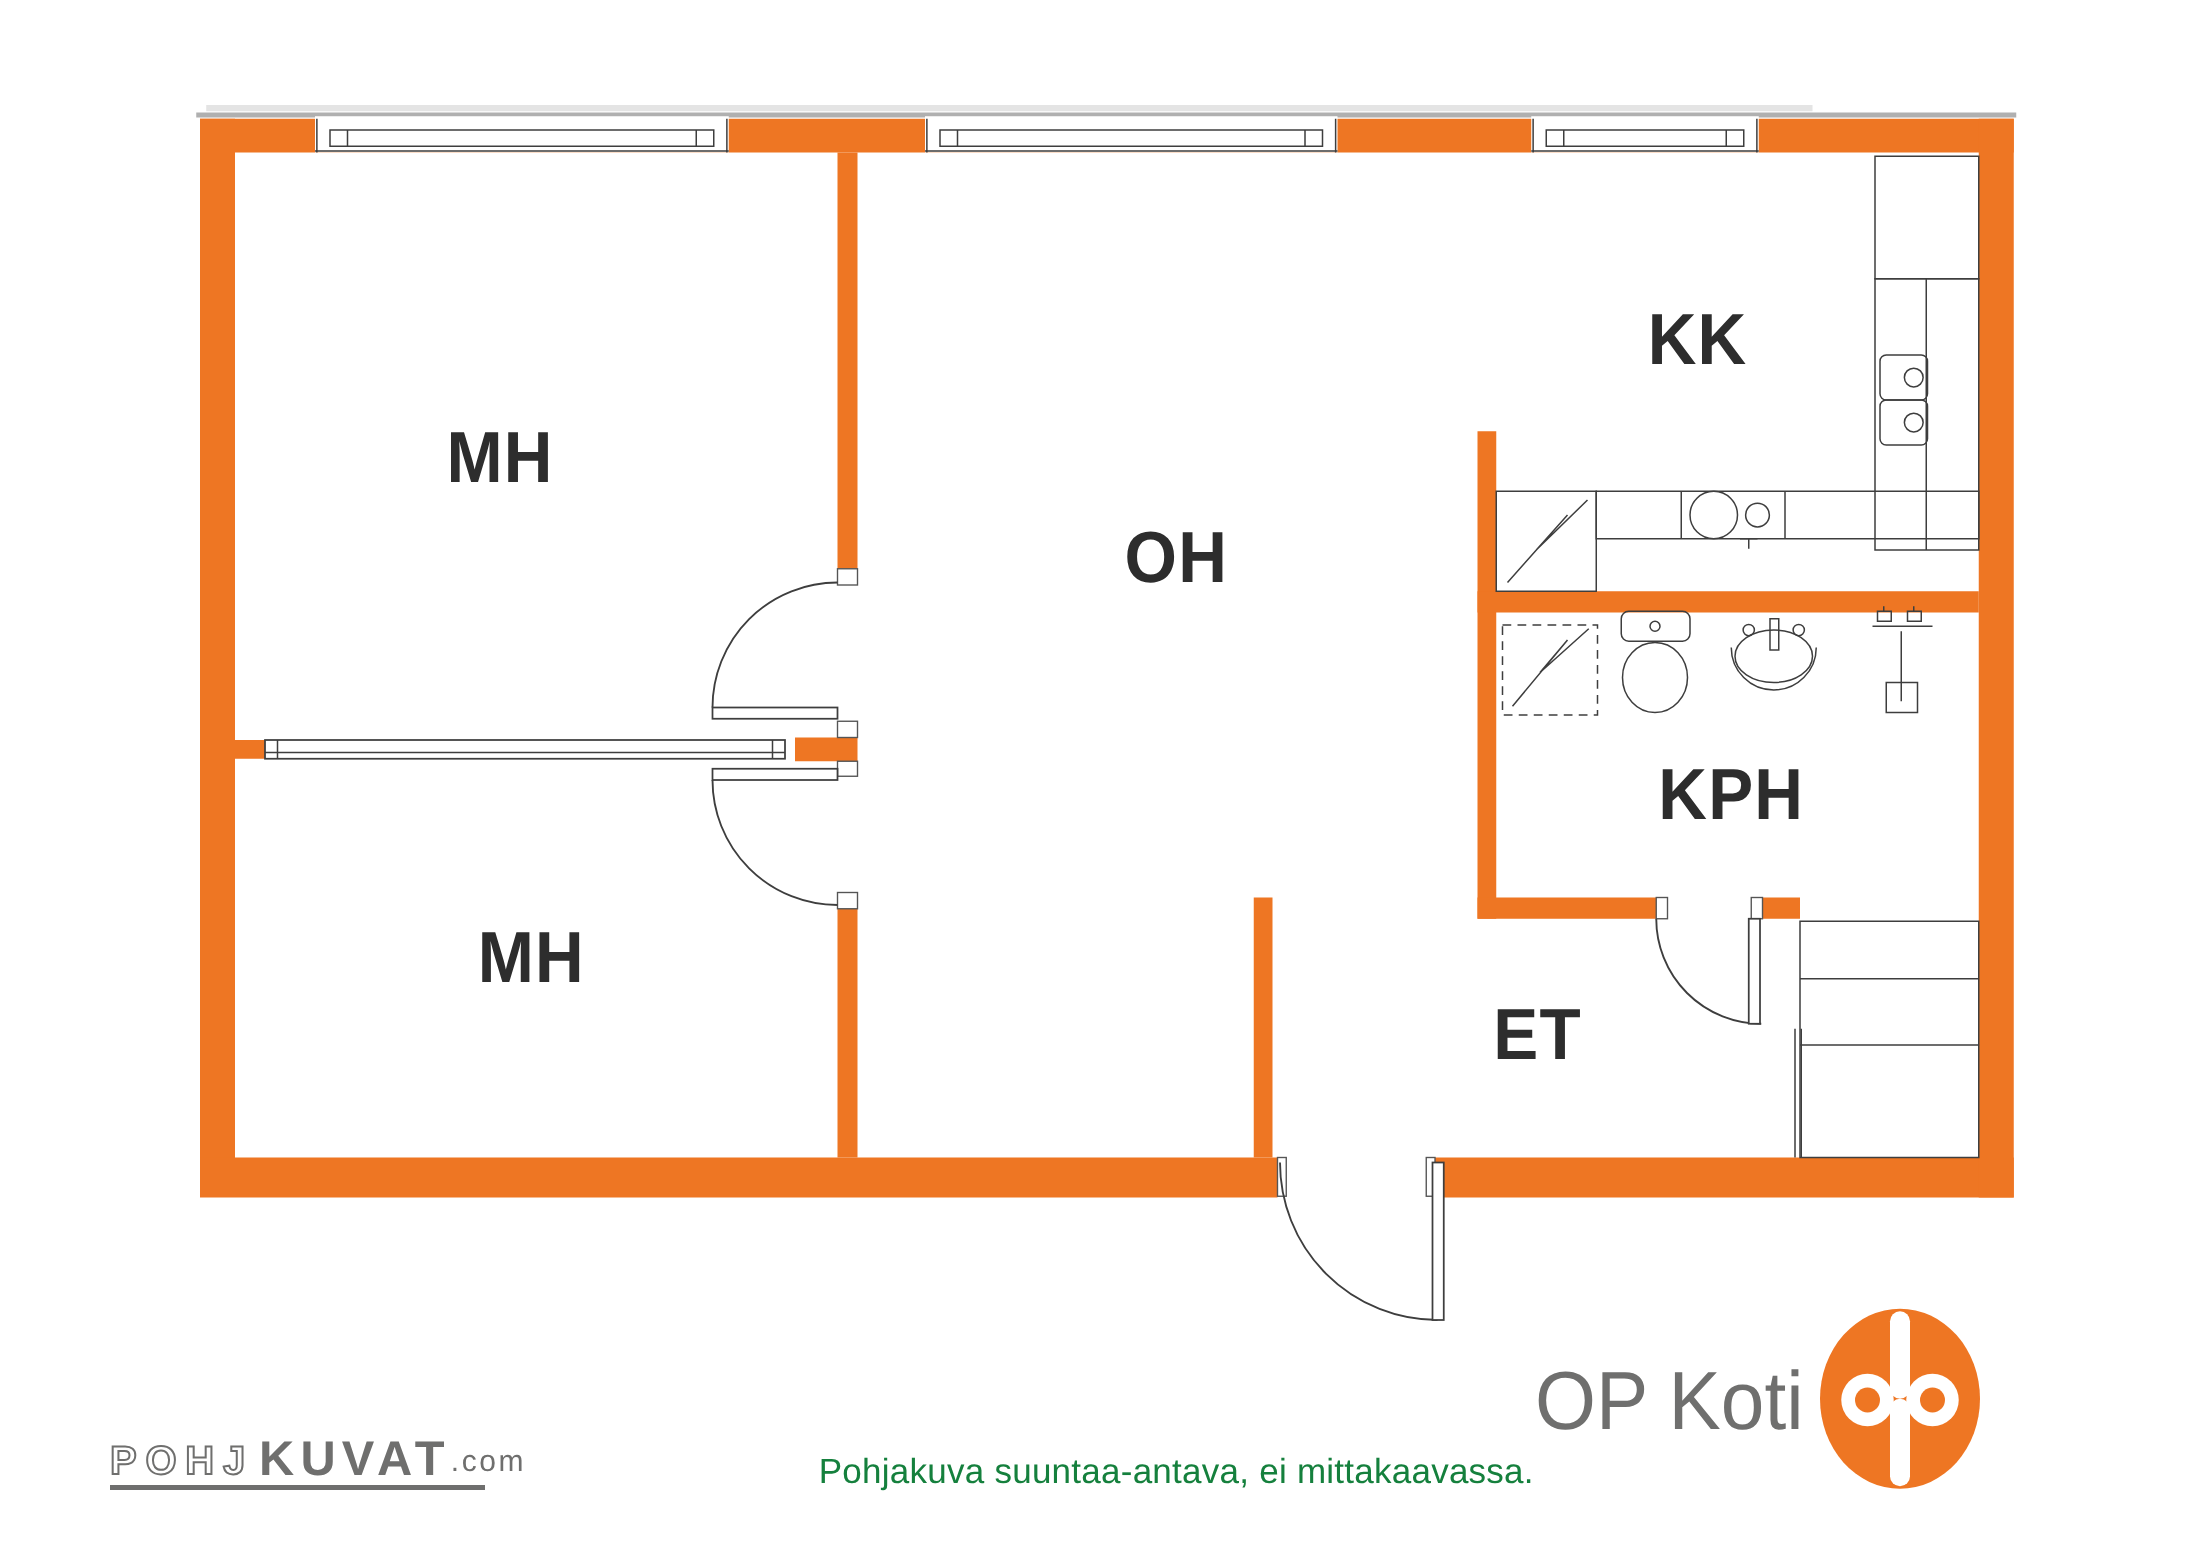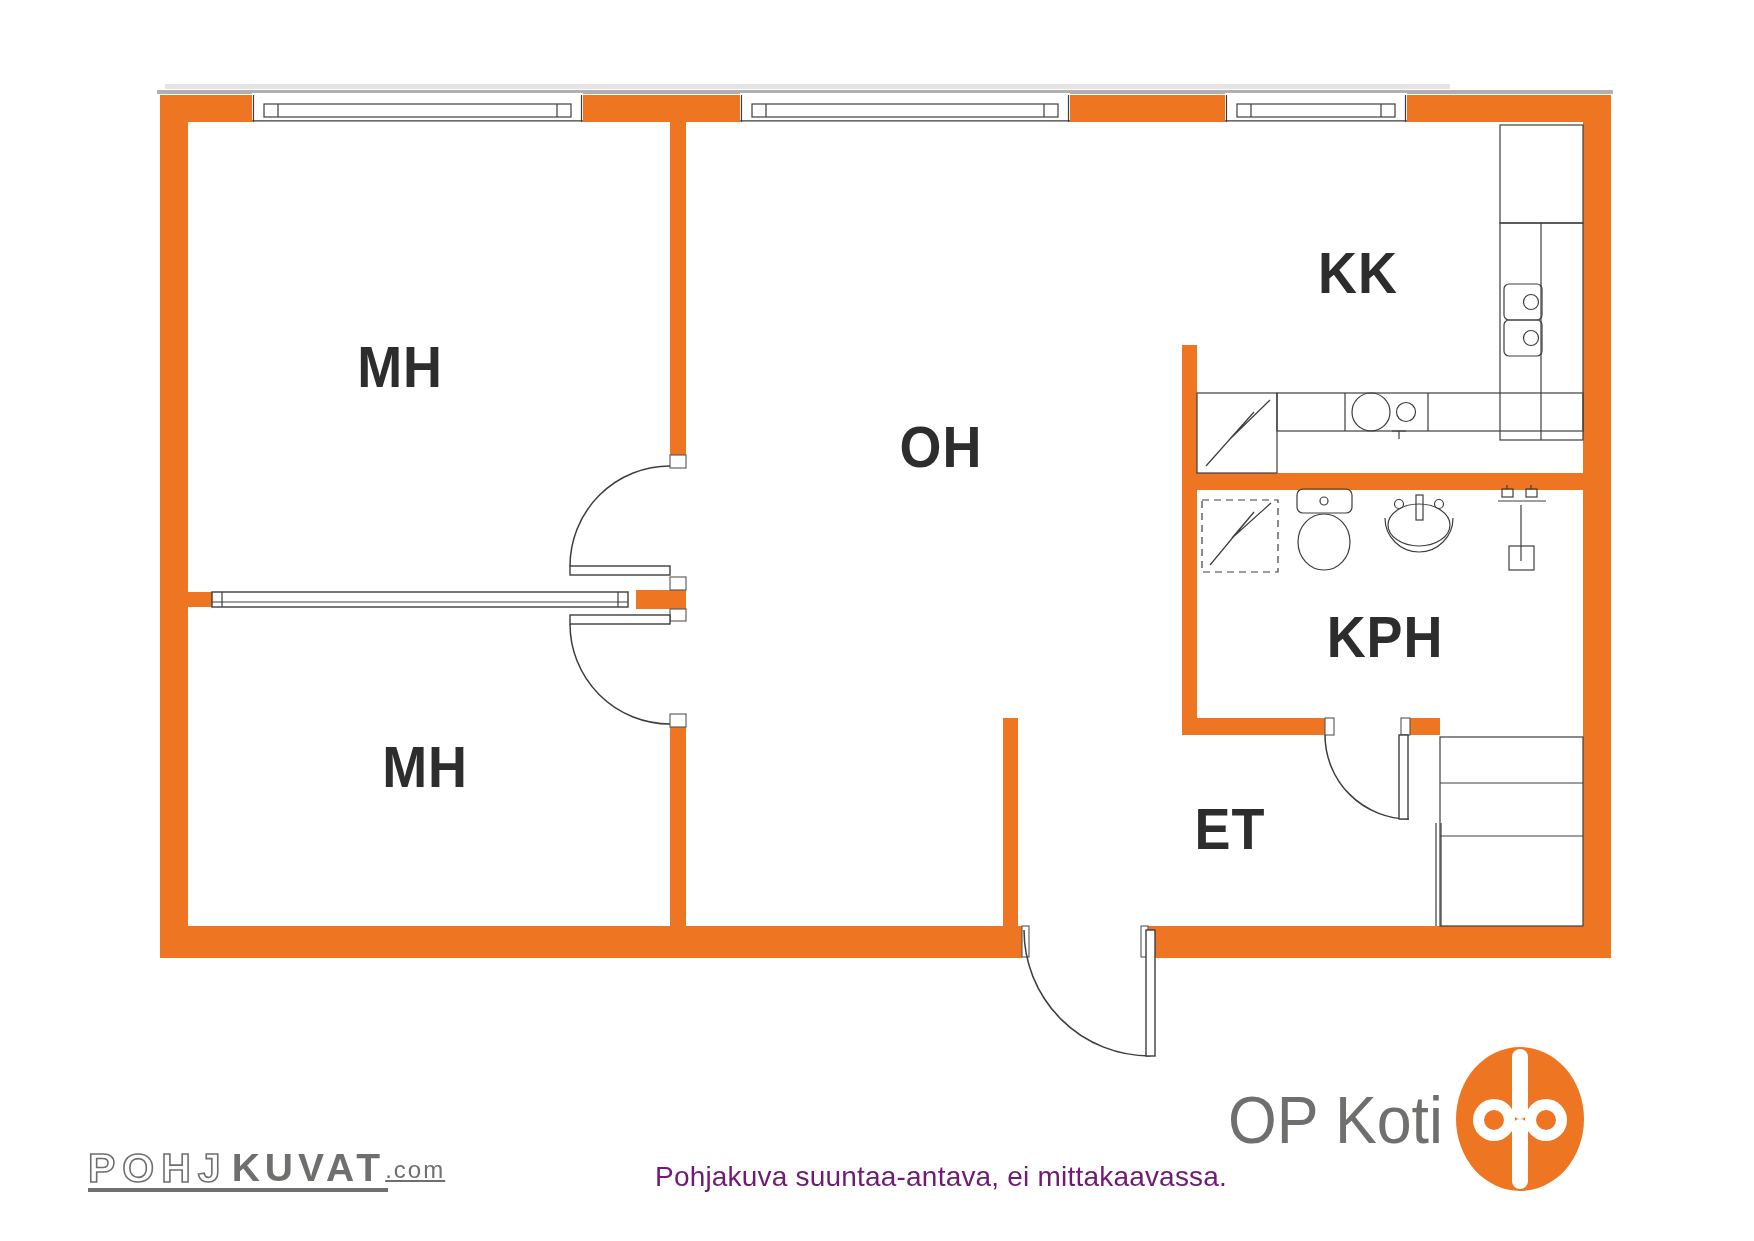--- a/index.html
+++ b/index.html
@@ -11,35 +11,35 @@
   .wall{fill:var(--orange,#EE7623);}
   .ln{stroke:#3e3e3e;stroke-width:1.5;fill:none;}
   .thin{stroke:#3e3e3e;stroke-width:1.2;fill:none;}
   .fw{fill:#ffffff;stroke:#3e3e3e;stroke-width:1.4;}
   .notch{fill:#ffffff;stroke:#555;stroke-width:1.1;}
   .room-label{
     position:absolute;transform:translate(-50%,-50%) scaleX(.93);
     font-size:58px;font-weight:700;color:var(--label,#2d2d2d);letter-spacing:1px;white-space:nowrap;
   }
   .disclaimer{
-    position:absolute;left:655px;top:1161px;font-size:28px;color:#701a75;letter-spacing:.2px;
+    position:absolute;left:655px;top:1161px;font-size:28px;color:#15803d;letter-spacing:.2px;
   }
   .opkoti-text{
     position:absolute;left:1228px;top:1082px;font-size:66px;color:var(--logogray,#6f6f6e);
     letter-spacing:0;transform:scaleX(.95);transform-origin:left top;white-space:nowrap;
   }
   .op-emblem{position:absolute;left:1455px;top:1046px;}
   .pkv{position:absolute;left:88px;top:1150px;width:302px;}
   .pkv-row{display:flex;align-items:flex-end;height:36px;}
   .pkv-outline{
-    font-size:41px;font-weight:700;letter-spacing:7px;color:#fff;
+    font-size:32px;font-weight:700;letter-spacing:7px;color:#fff;
     -webkit-text-stroke:1.6px #6f6f6e;line-height:36px;
   }
   .pkv-solid{font-size:39px;font-weight:700;letter-spacing:5px;color:#6f6f6e;line-height:36px;}
-  .pkv-tld{font-size:24px;font-weight:400;letter-spacing:2px;color:#6f6f6e;line-height:33px;text-decoration:underline;}
+  .pkv-tld{font-size:24px;font-weight:400;letter-spacing:2px;color:#6f6f6e;line-height:33px;}
   .pkv-underline{width:300px;height:4px;background:#6f6f6e;margin-top:2px;}
   .pkv-door{margin:0 2px;}
 </style>
 </head>
 <body>
 
 <div class="canvas">
 
   <svg class="plan-svg" width="1754" height="1241" viewBox="0 0 1754 1241">
 

